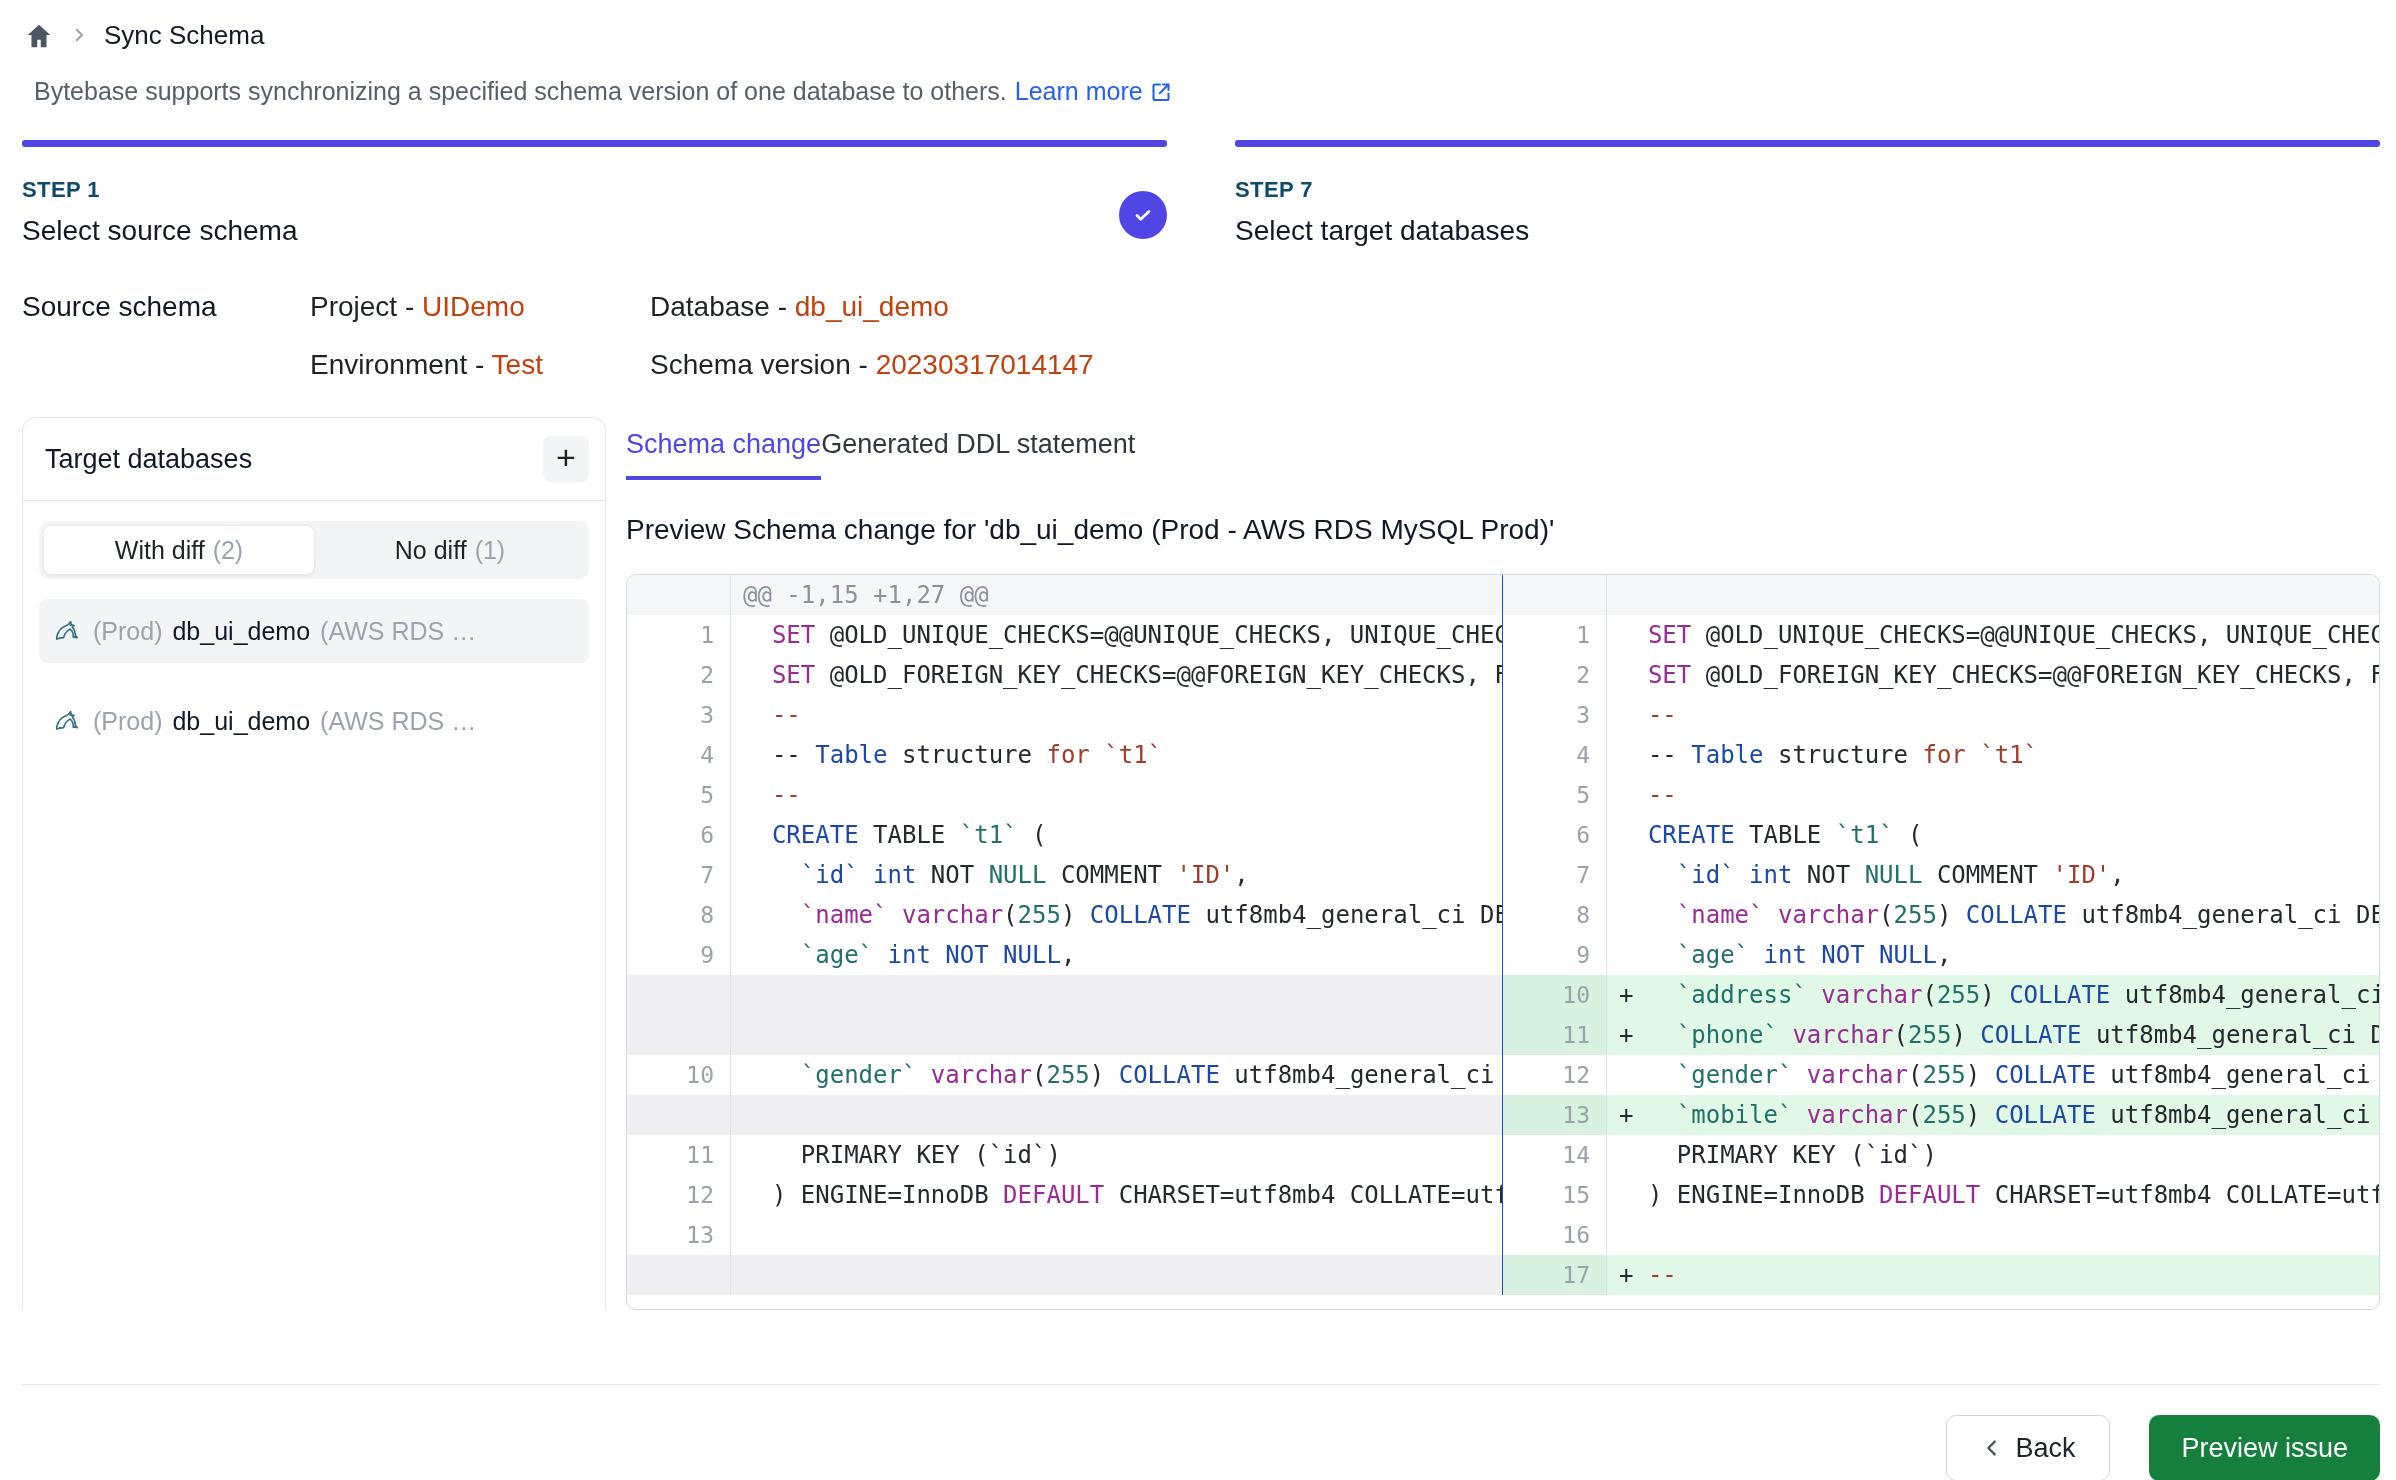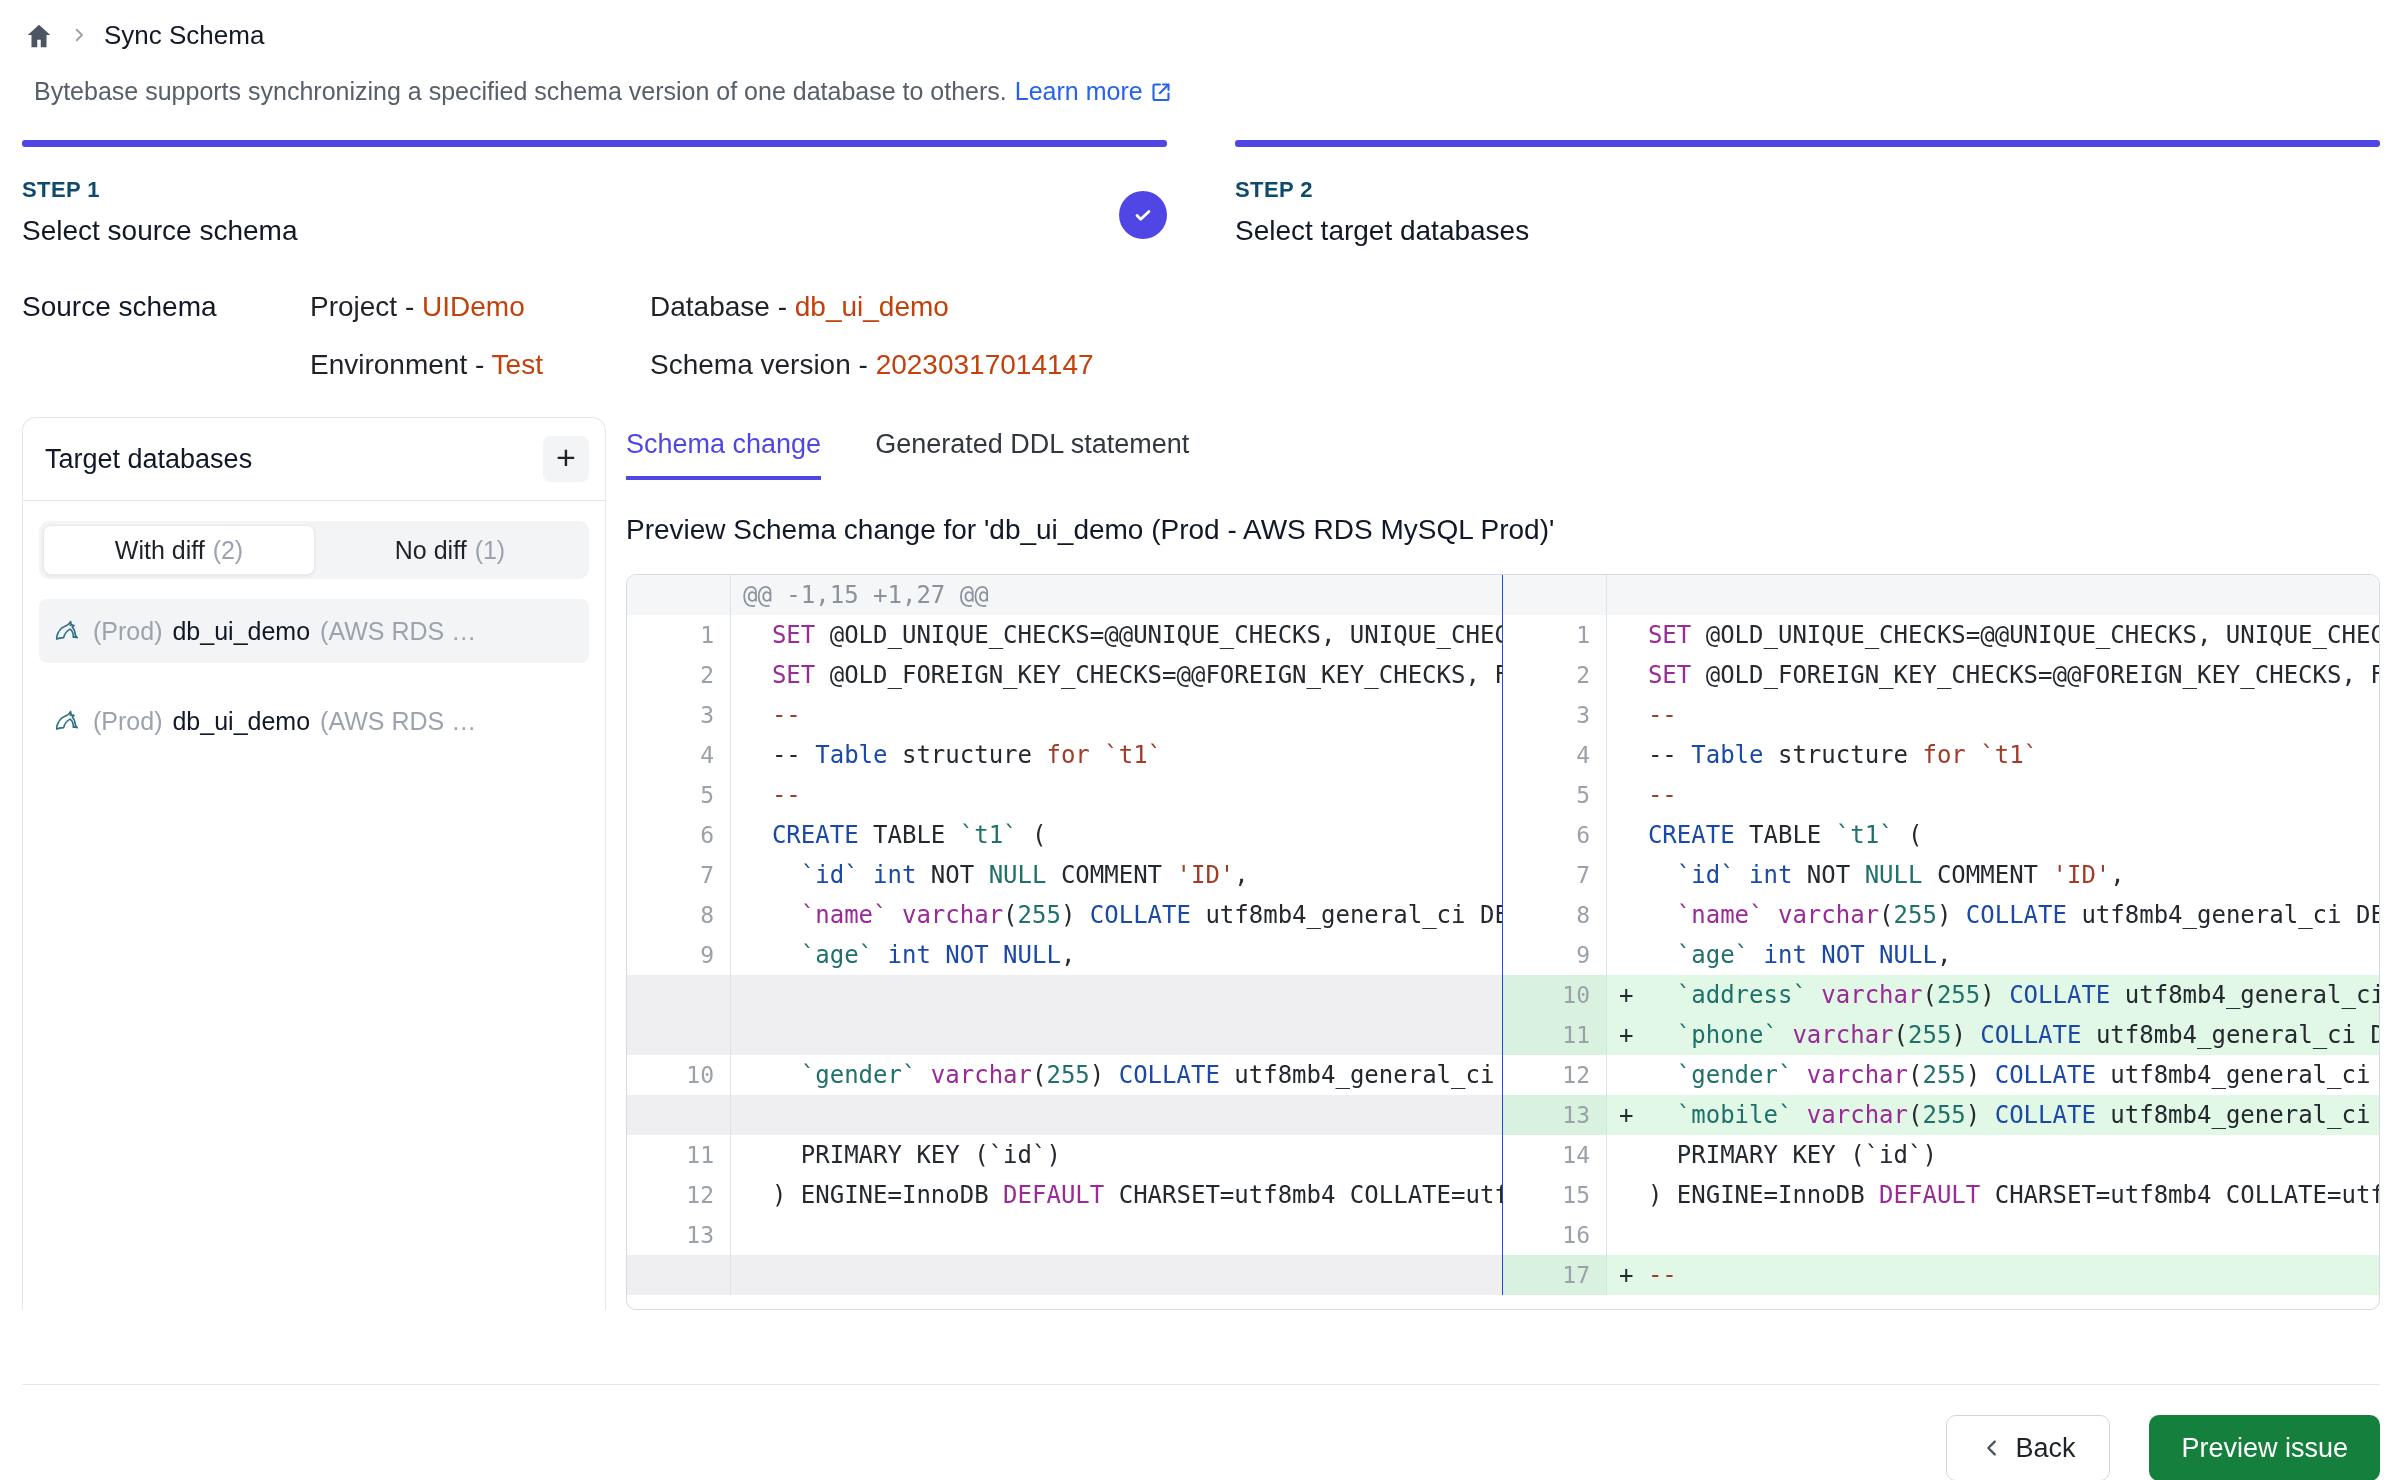--- a/index.html
+++ b/index.html
@@ -51,21 +51,21 @@
 
   .db-list { margin:20px 16px 0; }
   .db-item { height:64px; display:flex; align-items:center; gap:10px; padding:0 14px; border-radius:8px; margin-bottom:26px; font-size:25px; cursor:pointer; }
   .db-item.selected { background:#f3f4f6; }
   .db-env { color:#9ca3af; }
   .db-name { color:#111827; font-weight:500; }
   .db-instance { color:#9ca3af; max-width:176px; overflow:hidden; text-overflow:ellipsis; white-space:nowrap; }
 
   
   .right-content { flex:1 1 auto; min-width:0; padding-left:20px; }
-  .tabs { display:flex; gap:54px; padding-top:12px; }
+  .tabs { display:flex; padding-top:12px; }
   .tab { font-size:27px; color:#32383f; padding-bottom:16px; cursor:pointer; }
   .tab.active { color:#4f46e5; font-weight:500; border-bottom:4px solid #4f46e5; }
   .preview-title { margin-top:34px; font-size:28px; color:#111827; }
 
   
   .diff-box { margin-top:28px; border:1px solid #d4dbe2; border-radius:10px; overflow:hidden; display:flex; padding-bottom:14px; background:#fff; }
   .pane { width:50%; min-width:0; }
   .pane-left { border-right:1px solid #1d4ed8; }
   .drow { display:flex; height:40px; line-height:40px; font-family:"DejaVu Sans Mono", monospace; font-size:24px; }
   .gut { width:104px; flex:0 0 104px; text-align:right; padding-right:16px; color:#9aa1a8; border-right:1px solid #dde3e8; font-size:23px; }
@@ -134,21 +134,21 @@
           <svg width="26" height="26" viewBox="0 0 24 24" fill="none" stroke="#fff" stroke-width="2.6" stroke-linecap="round" stroke-linejoin="round">
               <path d="M6.5 12.5l3.4 3.4L17.5 8.8"></path>
             </svg>
         </div>
       </div>
     </div>
     <div class="step">
       <div class="step-bar"></div>
       <div class="step-body">
         <div>
-          <div class="step-label">STEP 2</div>
+          <div class="step-label">STEP 7</div>
           <div class="step-title">Select target databases</div>
         </div>
       </div>
     </div>
   </div>
 
   <div class="src-grid">
     <div class="src-label">Source schema</div>
     <div>
       <span>Project</span> - <a>UIDemo</a>

